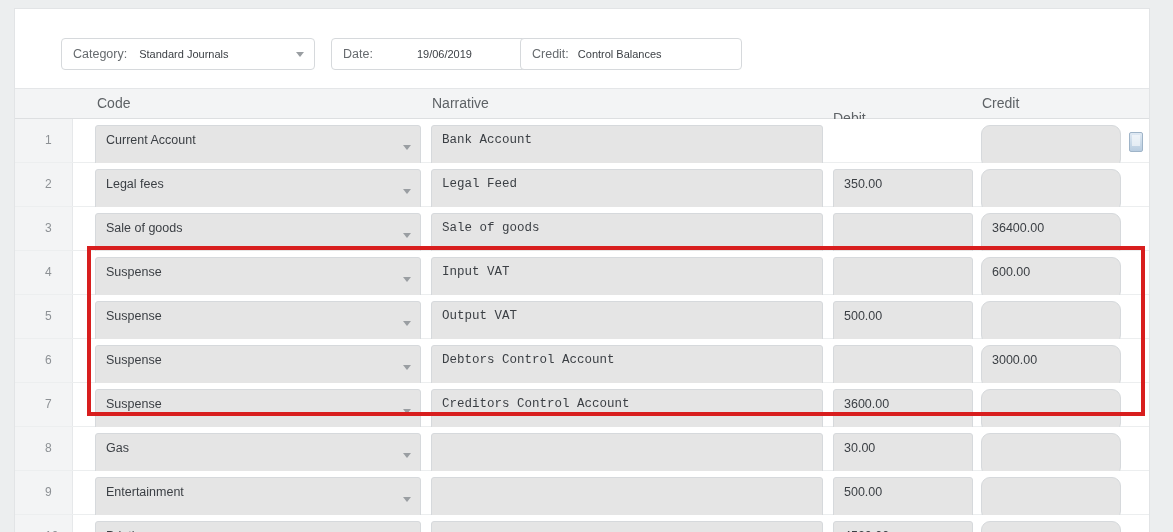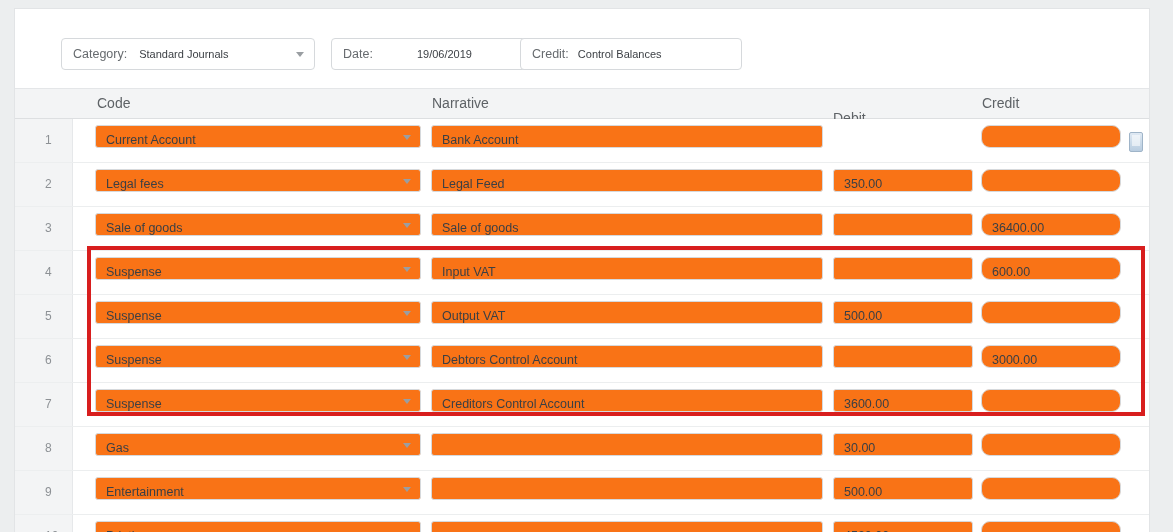--- a/index.html
+++ b/index.html
@@ -127,34 +127,34 @@
     box-sizing: border-box;
     color: #8d9195;
     font-size: 12px;
     line-height: 43px;
     text-align: left;
     padding-left: 30px;
   }
   .cell-input {
     position: absolute;
     top: 6px;
-    height: 23px;
-    box-sizing: border-box;
-    background: #f97316;
+    height: 43px;
+    box-sizing: border-box;
+    background: #e5e5e5;
     border: 1px solid #d6d9dc;
     border-radius: 3px;
     font-size: 12.5px;
     color: #3b3f44;
     line-height: 29px;
     padding-left: 10px;
     white-space: nowrap;
     overflow: hidden;
   }
   .c-code     { left: 80px;  width: 326px; padding-right: 22px; }
-  .c-narrative{ left: 416px; width: 392px; }
+  .c-narrative{ left: 416px; width: 392px; font-family: Liberation Mono, monospace; }
   .c-debit    { left: 818px; width: 140px; }
   .c-credit   { left: 966px; width: 140px; border-radius: 9px; }
 
   .sel-caret {
     position: absolute;
     right: 9px;
     top: 50%;
     margin-top: -2px;
     width: 0;
     height: 0;

